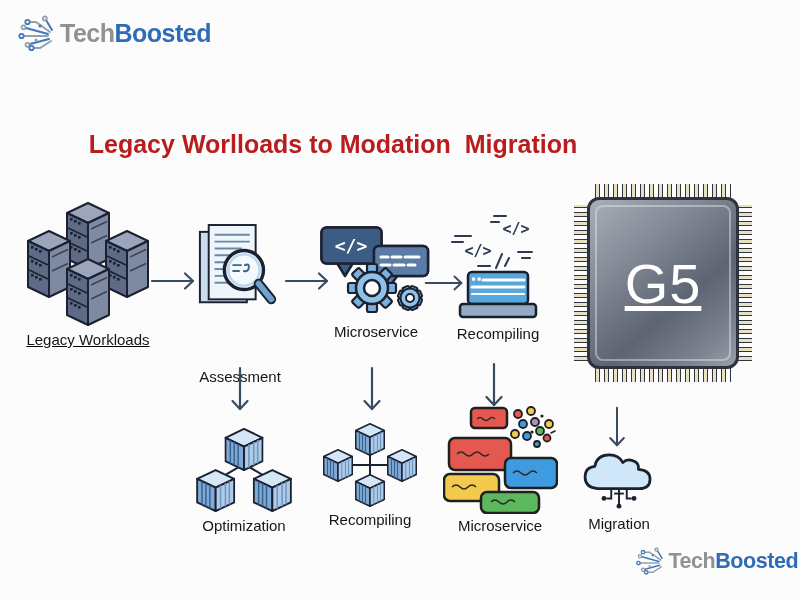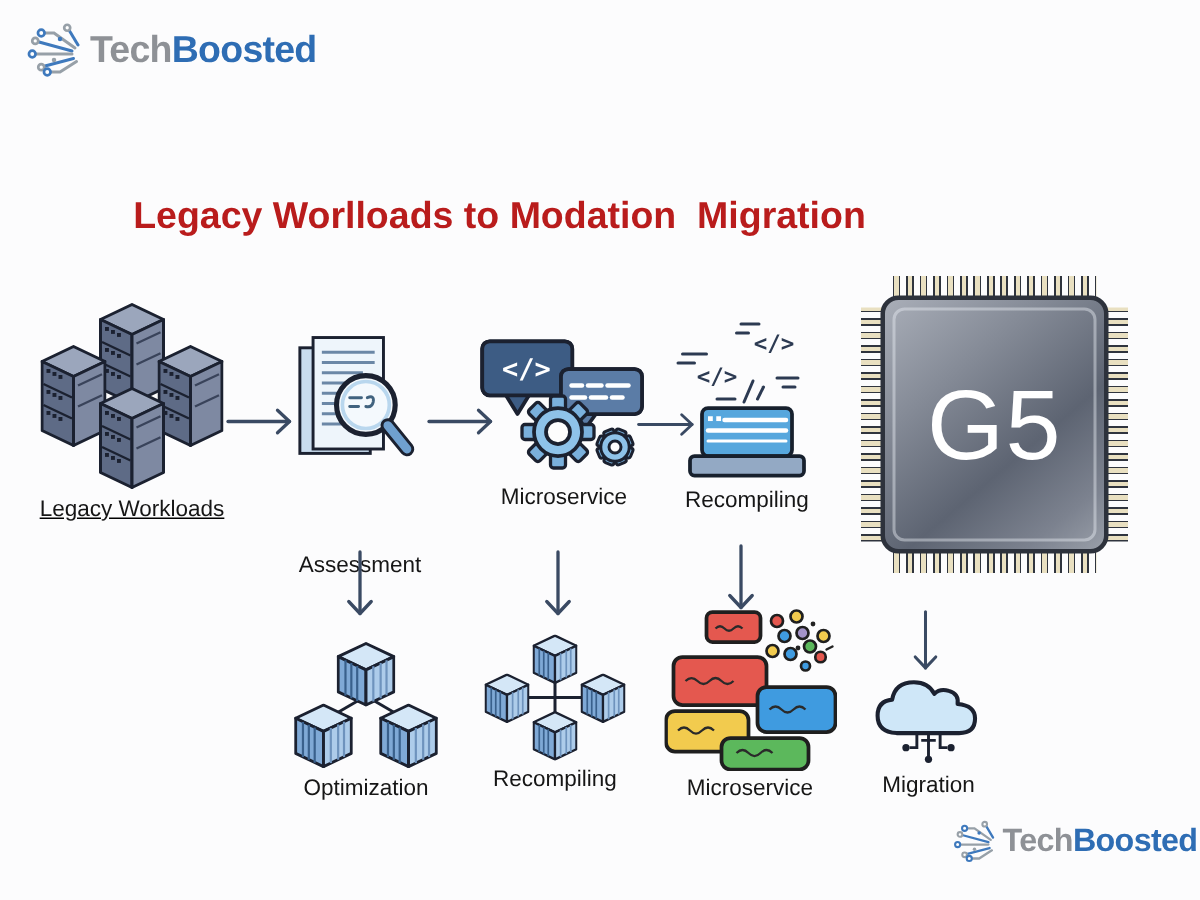--- a/index.html
+++ b/index.html
@@ -32,21 +32,21 @@
   .pin-top { top:0; } .pin-bottom { bottom:0; }
   .pin-col { position:absolute; top:21px; bottom:21px; width:14px;
     background:repeating-linear-gradient(0deg,#2f343e 0,#2f343e 1px,#e9e0c1 1px,#e9e0c1 4px,#2f343e 4px,#2f343e 5px,transparent 5px,transparent 9px); }
   .pin-left { left:0; } .pin-right { right:0; }
   .chip-body { position:absolute; left:13px; top:13px; right:13px; bottom:13px;
     border:3px solid #2d323c; border-radius:12px;
     background:linear-gradient(140deg,#a9aeb8 0%,#858b97 30%,#5d6472 62%,#7c828f 85%,#999fa9 100%);
     display:flex; align-items:center; justify-content:center; }
   .chip-frame { position:absolute; left:5px; top:5px; right:5px; bottom:5px;
     border:2px solid rgba(230,234,242,.45); border-radius:8px; pointer-events:none; }
-  .chip-label { font-size:66px; color:#ffffff; letter-spacing:1px; }
+  .chip-label { font-size:56px; color:#ffffff; letter-spacing:1px;text-decoration:underline; }
 
   svg { display:block; }
   text.code { font-family:"DejaVu Sans Mono", monospace; font-weight:bold; }
 </style>
 </head>
 <body>
 
 <svg width="0" height="0" style="position:absolute">
   <defs>
     <symbol id="tower" viewBox="0 0 44 68">

